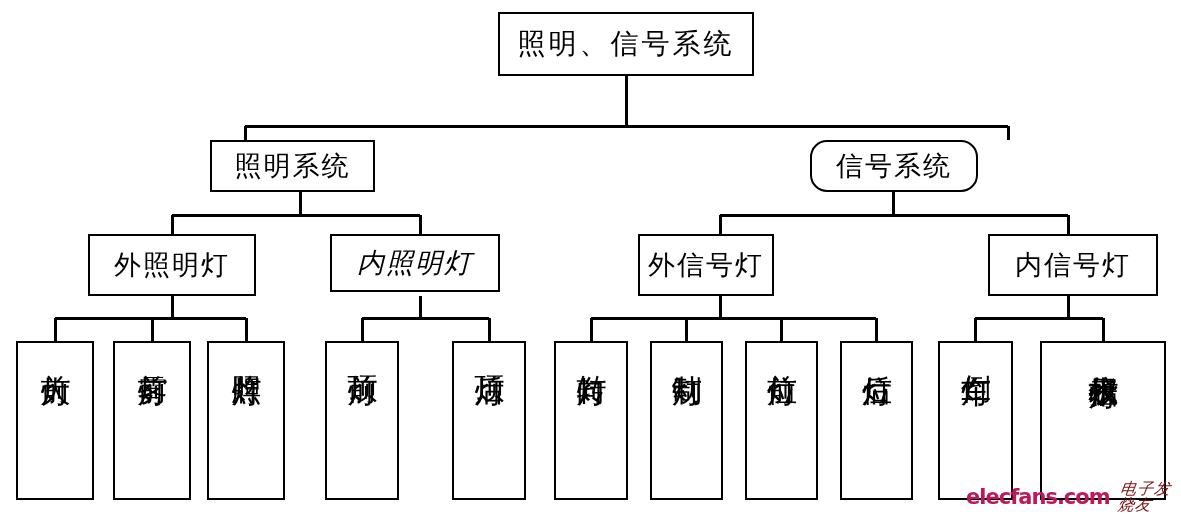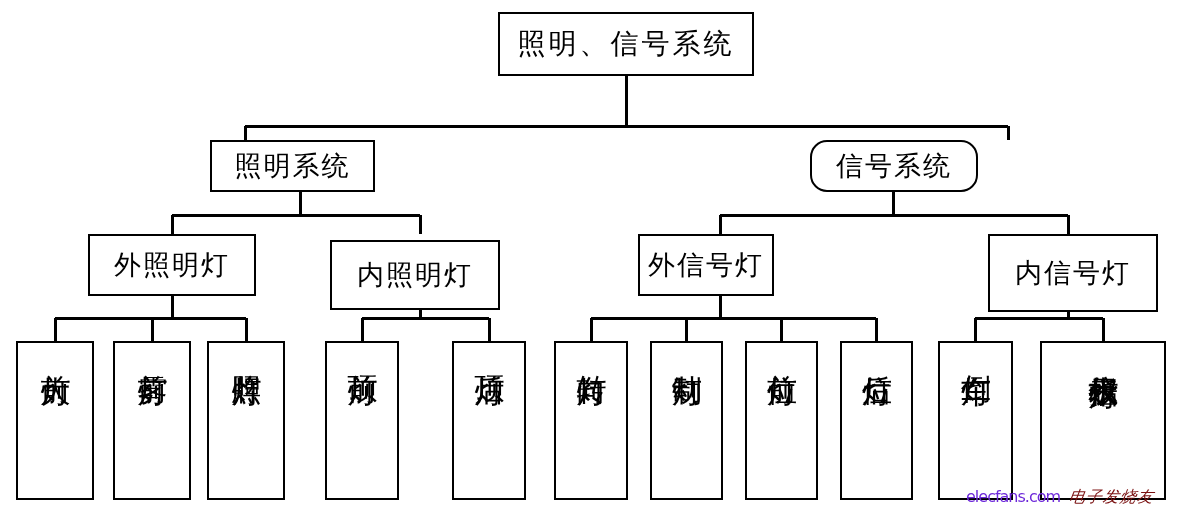--- a/index.html
+++ b/index.html
@@ -77,23 +77,23 @@
     left: 966px;
     top: 482px;
     width: 212px;
     height: 30px;
     display: flex;
     align-items: center;
     gap: 9px;
   }
   .wm-main {
     font-family: "DejaVu Sans", sans-serif;
-    font-weight: normal;
-    font-size: 16px;
-    color: #6d28d9;
+    font-weight: bold;
+    font-size: 21px;
+    color: #be185d;
     letter-spacing: -1px;
     line-height: 1;
   }
   .wm-sub {
     font-family: "DejaVu Serif", serif;
     font-size: 16px;
     color: #7a1010;
     font-style: italic;
     letter-spacing: 1px;
     line-height: 1;
@@ -155,27 +155,27 @@
   <div class="node node-h" style="left:210px; top:140px; width:165px; height:52px;">
     <span>照明系统</span>
   </div>
   <div class="node node-h" style="left:810px; top:140px; width:168px; height:52px;border-radius:17px;">
     <span>信号系统</span>
   </div>
 
   <div class="node node-h" style="left:88px; top:234px; width:168px; height:62px;">
     <span>外照明灯</span>
   </div>
-  <div class="node node-h" style="left:330px; top:240px; width:170px; height:70px;">
+  <div class="node node-h" style="left:330px; top:234px; width:170px; height:58px;font-style:italic;">
     <span>内照明灯</span>
   </div>
   <div class="node node-h" style="left:638px; top:234px; width:136px; height:62px;">
     <span>外信号灯</span>
   </div>
-  <div class="node node-h" style="left:988px; top:234px; width:170px; height:78px;">
+  <div class="node node-h" style="left:988px; top:234px; width:170px; height:62px;">
     <span>内信号灯</span>
   </div>
 
   <div class="node node-v" style="left:16px; top:341px; width:78px; height:159px;">
     <span class="vtext">前大灯</span>
   </div>
   <div class="node node-v" style="left:113px; top:341px; width:78px; height:159px;">
     <span class="vtext">前雾灯</span>
   </div>
   <div class="node node-v" style="left:207px; top:341px; width:78px; height:159px;">

